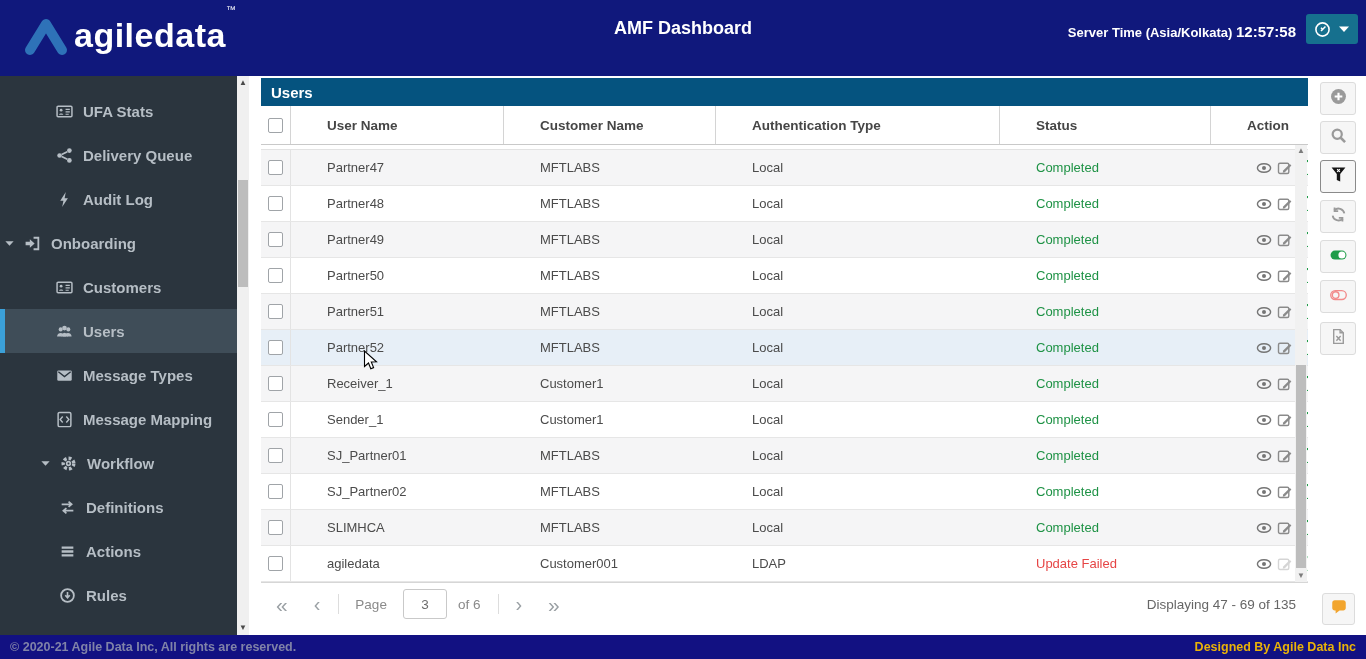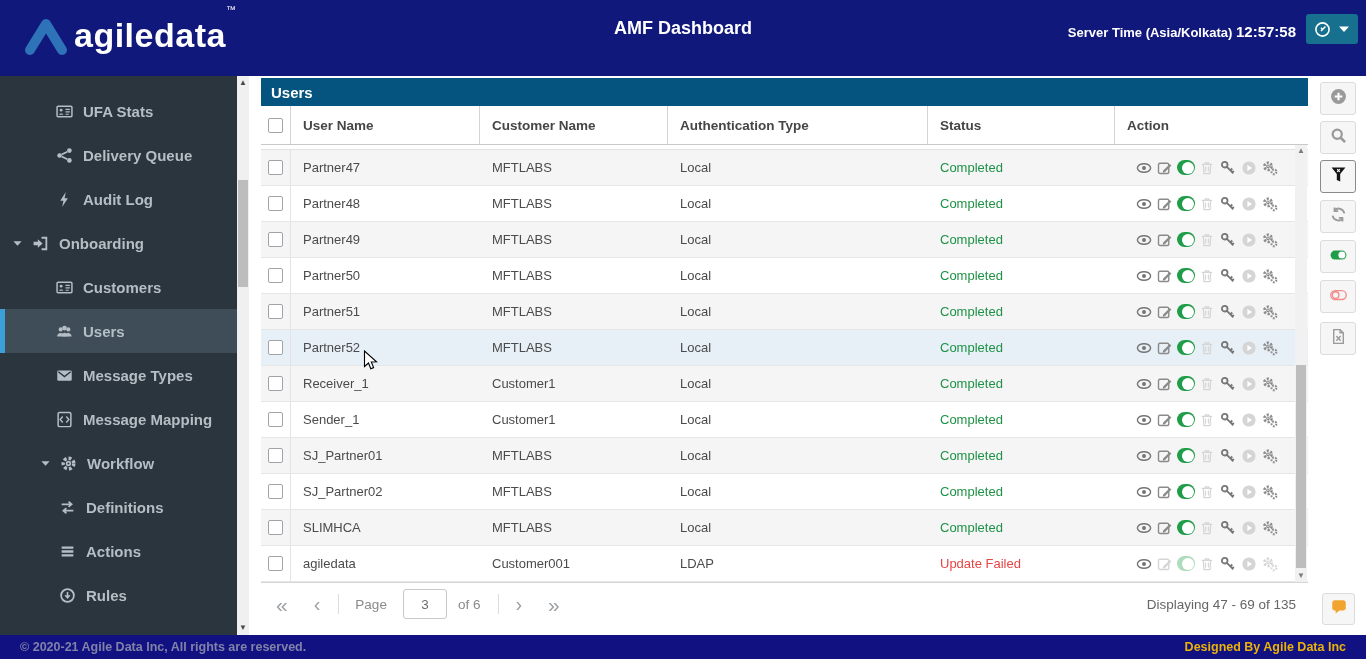--- a/index.html
+++ b/index.html
@@ -21,30 +21,30 @@
 .server-line { font-size:13px; font-weight:bold; line-height:21px; }
 .server-line .time { font-size:15px; }
 .account-btn { position:absolute; left:1306px; top:14px; width:52px; height:30px;
   background:var(--teal-btn,#16708e); border-radius:3px; display:flex;
   align-items:center; justify-content:center; gap:7px; cursor:pointer; color:#fff; }
 .account-btn svg { display:block; }
 
 
 .footer { position:absolute; left:0; bottom:0; width:1366px; height:24px;
   background:var(--footer-navy,#121182); display:flex; align-items:center;
-  justify-content:space-between; padding:0 20px; }
+  justify-content:space-between; padding:0 10px; }
 .footer .copy { color:#8083a8; font-size:12.5px; font-weight:bold; }
 .footer .designed { color:#eab308; font-size:12.5px; font-weight:bold; }
 
 
 .sidebar { position:absolute; top:76px; left:0; width:237px; height:559px;
   background:var(--sidebar-bg,#2b353e); overflow:hidden; padding-top:13px; }
 .sb-item { height:44px; display:flex; align-items:center;
   color:var(--sidebar-text,#b6bec5); font-size:15px; font-weight:bold; cursor:pointer; }
-.sb-item.level0 { padding-left:12px;align-items:center; }
+.sb-item.level0 { padding-left:4px;align-items:center; }
 .sb-item.level1 { padding-left:55px; }
 .sb-item.level1.expandable { padding-left:40px; }
 .sb-item.level2 { padding-left:58px; }
 .sb-item.selected { background:var(--sidebar-selected,#3f4d58); position:relative; }
 .sb-item.selected::before { content:""; position:absolute; left:0; top:0; bottom:0;
   width:5px; background:var(--sidebar-accent,#3ba0d8); }
 .sb-caret { width:12px; margin-right:7px; display:inline-flex; }
 .sb-ic { width:19px; display:inline-flex; justify-content:center; }
 .sb-ic svg { width:17px; height:17px; }
 .sb-label { margin-left:9px; white-space:nowrap; }
@@ -58,21 +58,21 @@
 .sb-scrollbar .arr.down { bottom:1px; }
 .sb-scrollbar .thumb { position:absolute; left:1px; width:10px; top:104px; height:107px;
   background:#bdbdbd; }
 
 
 .content { position:absolute; top:76px; left:249px; width:1117px; height:559px; background:#fff; }
 .panel { position:absolute; left:12px; top:2px; width:1047px; }
 .panel-title-bar { height:28px; background:var(--panel-blue,#05537f); color:#fff;
   display:flex; align-items:center; padding-left:10px; font-size:15px; font-weight:bold; }
 
-.grid-cols { display:grid; grid-template-columns:30px 189px 188px 260px 187px 193px; }
+.grid-cols { display:grid; grid-template-columns:30px 189px 188px 260px 187px 193px;gap:24px; }
 .thead { height:39px; background:#fff; border-bottom:1px solid #c9c9c9; }
 .th { display:flex; align-items:center; font-size:13.5px; font-weight:bold; color:#464646;
   padding-left:12px; border-right:1px solid #d4d4d4; }
 .th:last-child { border-right:none; }
 .th.c-check { justify-content:center; padding-left:0; }
 
 .tbody { position:relative; height:437px; overflow:hidden; }
 .sliver { height:5px; background:#fff; border-bottom:1px solid #e2e2e2; }
 .trow { height:36px; border-bottom:1px solid #e6e6e6; background:#fff; cursor:pointer; }
 .trow.stripe { background:#f5f5f6; }

